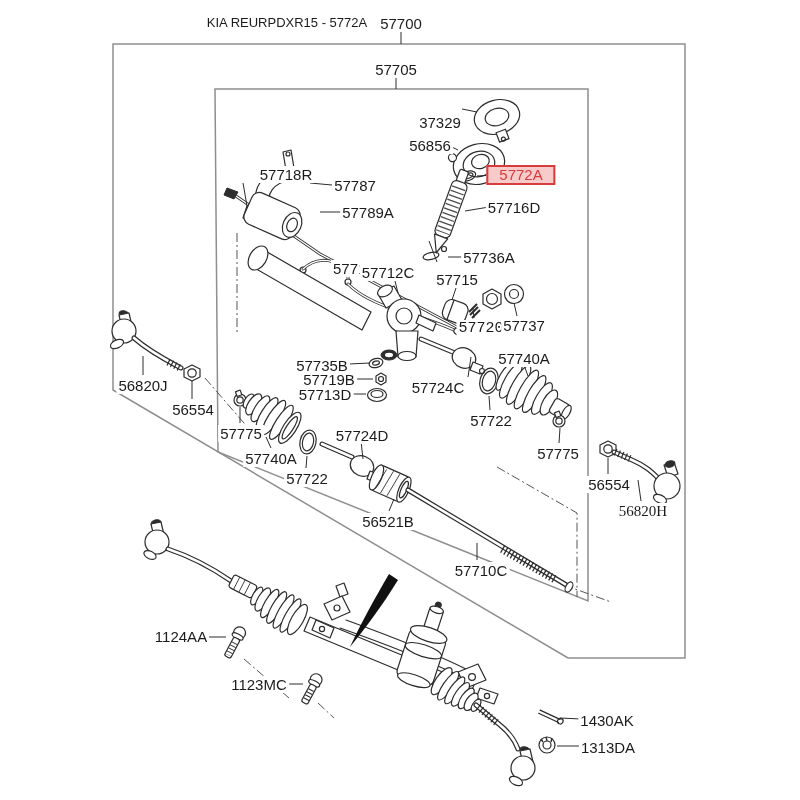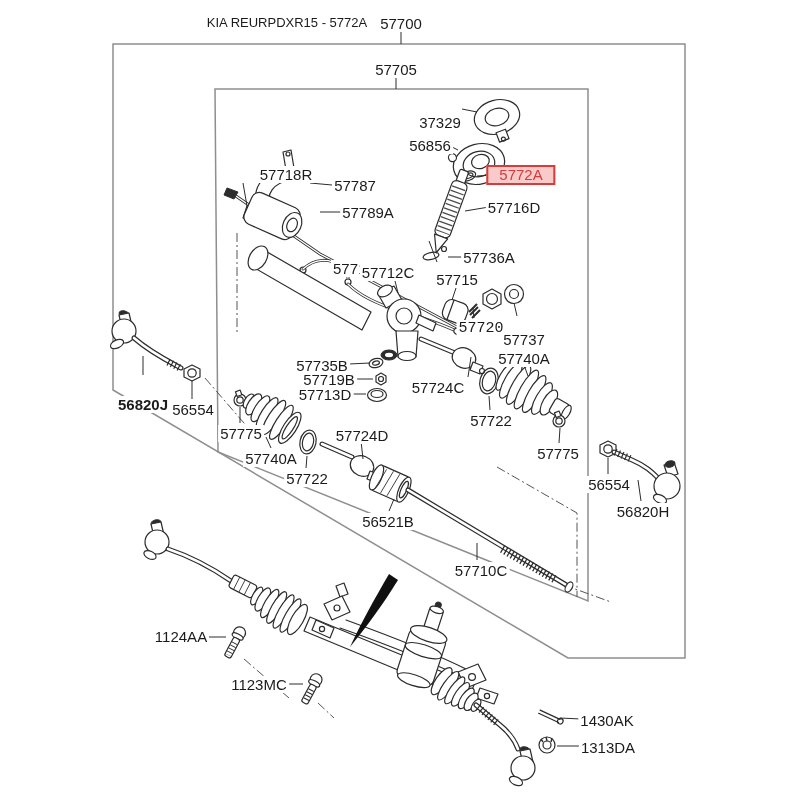--- a/index.html
+++ b/index.html
@@ -401,31 +401,31 @@
       <div class="callout highlighted" style="left: 521px; top: 165px; color: rgb(214, 60, 60); background: rgb(248, 202, 202); border-color: rgb(214, 60, 60);">5772A</div>
       <div class="callout" style="left: 514px; top: 199px;">57716D</div>
       <div class="callout" style="left: 260px; top: 166px; margin-left: 26px;">57718R</div>
       <div class="callout" style="left: 355px; top: 177px;">57787</div>
       <div class="callout" style="left: 368px; top: 204px;">57789A</div>
       <div class="callout" style="left: 358px; top: 224px; margin-top: 36px;">57717L</div>
       <div class="callout" style="left: 388px; top: 264px;">57712C</div>
       <div class="callout" style="left: 489px; top: 249px;">57736A</div>
       <div class="callout" style="left: 457px; top: 271px;">57715</div>
       <div class="callout" style="left: 481px; top: 320px; font-family: Liberation Mono, monospace;">57720</div>
-      <div class="callout" style="left: 524px; top: 317px; margin-top: 14px;">57737</div>
+      <div class="callout" style="left: 524px; top: 317px;">57737</div>
       <div class="callout" style="left: 322px; top: 357px;">57735B</div>
       <div class="callout" style="left: 329px; top: 371px;">57719B</div>
       <div class="callout" style="left: 325px; top: 386px;">57713D</div>
       <div class="callout" style="left: 438px; top: 379px;">57724C</div>
       <div class="callout" style="left: 524px; top: 350px;">57740A</div>
       <div class="callout" style="left: 491px; top: 412px;">57722</div>
       <div class="callout" style="left: 558px; top: 445px;">57775</div>
       <div class="callout" style="left: 609px; top: 476px;">56554</div>
-      <div class="callout" style="left: 643px; top: 503px;">56820H</div>
-      <div class="callout" style="left: 143px; top: 396px; font-weight: bold;">56820J</div>
+      <div class="callout" style="left: 643px; top: 503px; font-family: Liberation Serif, serif;">56820H</div>
+      <div class="callout" style="left: 143px; top: 377px;">56820J</div>
       <div class="callout" style="left: 193px; top: 401px;">56554</div>
       <div class="callout" style="left: 241px; top: 425px;">57775</div>
       <div class="callout" style="left: 271px; top: 450px;">57740A</div>
       <div class="callout" style="left: 307px; top: 470px;">57722</div>
       <div class="callout" style="left: 362px; top: 427px;">57724D</div>
       <div class="callout" style="left: 388px; top: 513px;">56521B</div>
       <div class="callout" style="left: 481px; top: 562px;">57710C</div>
       <div class="callout" style="left: 181px; top: 628px; text-align: right;">1124AA</div>
       <div class="callout" style="left: 259px; top: 676px;">1123MC</div>
       <div class="callout" style="left: 607px; top: 712px;">1430AK</div>

